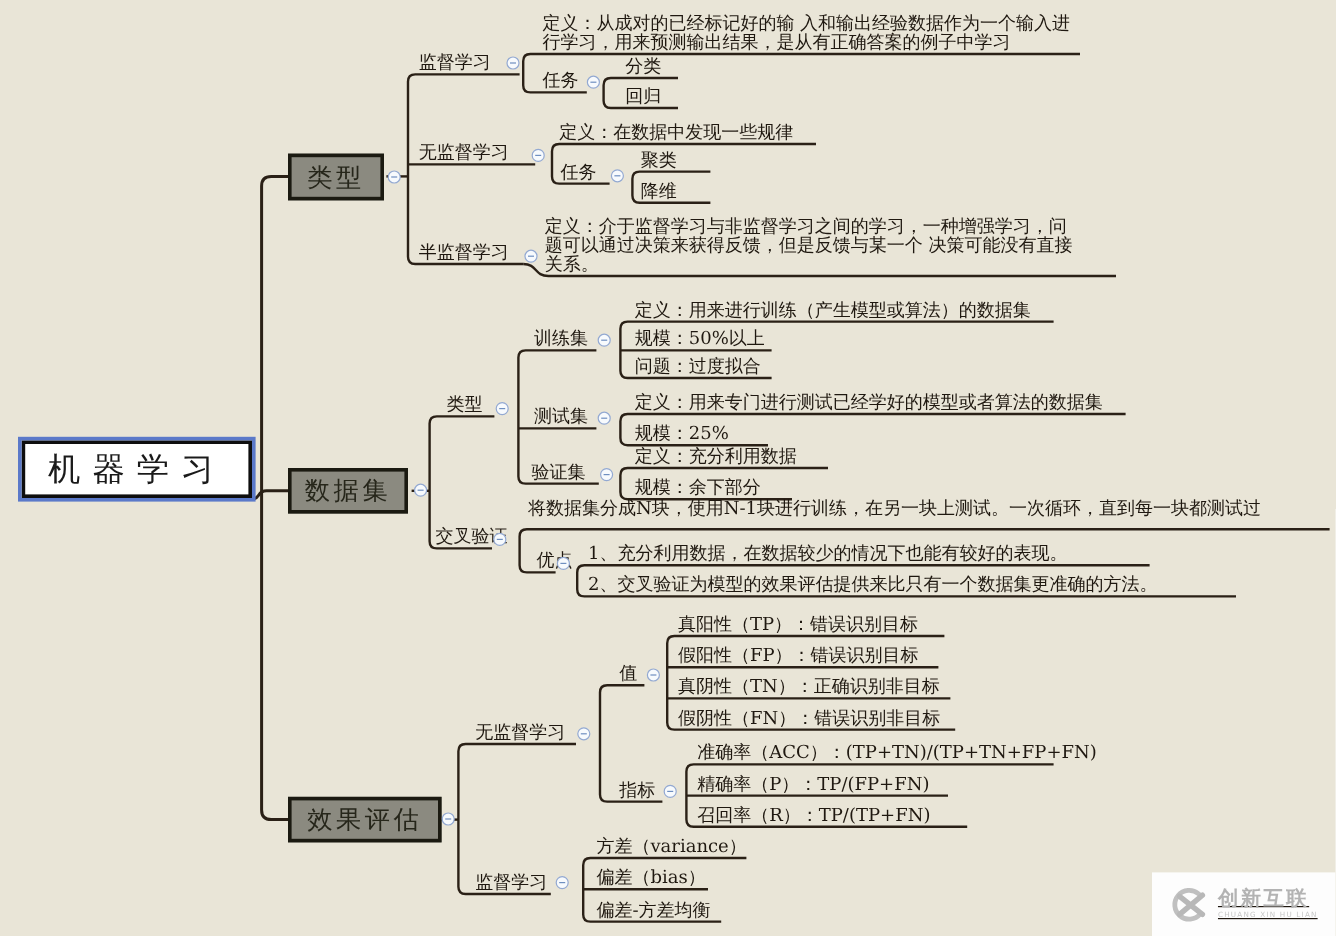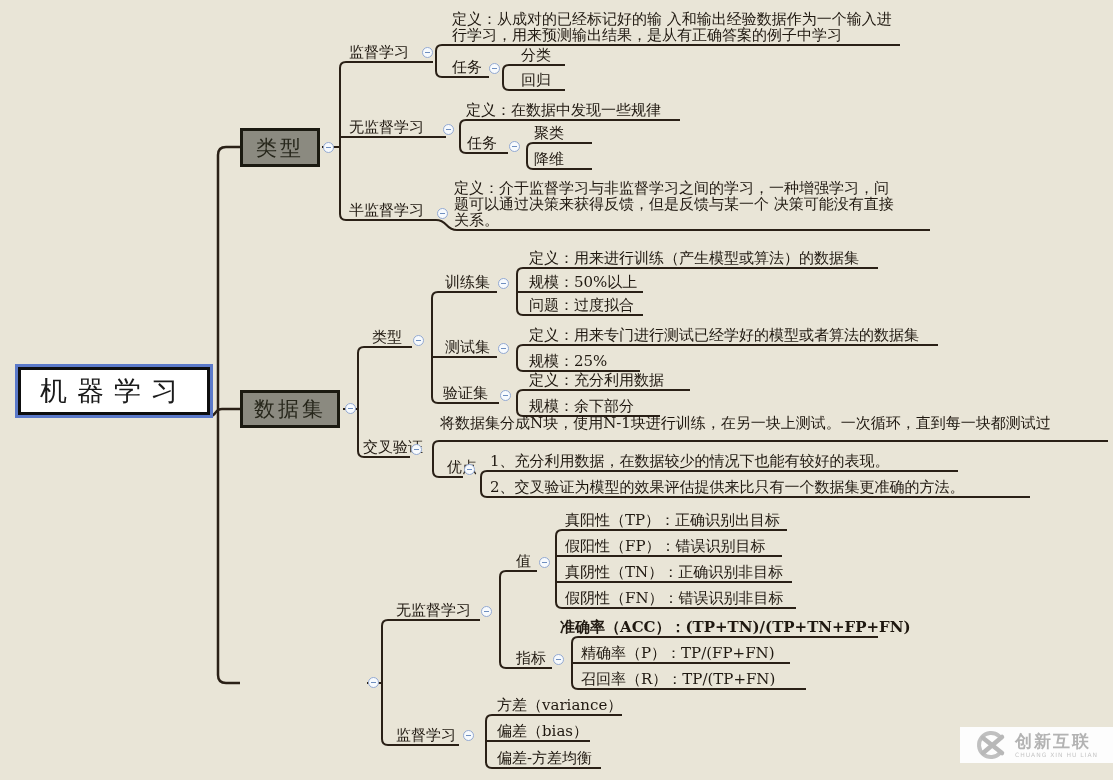--- a/index.html
+++ b/index.html
@@ -29,22 +29,22 @@
     font-size:27px;letter-spacing:10px;color:#1a1a1a;box-sizing:border-box;
   }
   .fd{
     position:absolute;width:11px;height:11px;box-sizing:border-box;
     border:1px solid #93a9d2;border-radius:50%;background:#f7fafd;
     display:flex;align-items:center;justify-content:center;
   }
   .fd::after{content:"";display:block;width:5px;height:1px;background:#6f8fc0;}
 
   #watermark{
-    position:absolute;left:960px;top:727px;width:153px;height:36px;
-    background:#fdfdfd;display:flex;align-items:center;justify-content:center;gap:6px;
+    position:absolute;left:960px;top:727px;width:153px;height:53px;
+    background:#fdfdfd;display:flex;align-items:center;justify-content:center;gap:6px;text-decoration:underline;
   }
   .wm-text{display:flex;flex-direction:column;line-height:1;}
   .wm-name{font-size:17px;font-weight:bold;color:#b3b3b3;letter-spacing:2px;
     font-family:"DejaVu Sans","Liberation Sans",sans-serif;}
   .wm-sub{font-size:6px;color:#c6c6c6;letter-spacing:1px;margin-top:2px;
     font-family:"DejaVu Sans","Liberation Sans",sans-serif;}
 </style>
 </head>
 <body>
 
@@ -83,20 +83,21 @@
     <path d="M556,582 L792,582"></path>
     <path d="M878,637 L578,637 Q572,637 572,643 L572,683 Q572,689 578,689 L806,689"></path>
     <path d="M572,663 L790,663"></path>
     <path d="M622,715 L492,715 Q486,715 486,721 L486,762 Q486,768 492,768 L601,768"></path>
     <path d="M486,741 L590,741"></path>
   </svg>
 
   <div class="rt" style="left:18px;top:367px;width:192px;height:48px;">机器学习</div>
   <div class="n-box" style="left:240px;top:128px;width:80px;height:39px;">类型</div>
   <div class="n-box" style="left:240px;top:390px;width:100px;height:38px;">数据集</div>
+  <div class="n-box" style="left:240px;top:664px;width:128px;height:38px;">效果评估</div>
 
   <div class="lb" style="left:349px;top:45px;">监督学习</div>
   <div class="wr" style="left:452px;top:11px;width:452px;">定义：从成对的已经标记好的输 入和输出经验数据作为一个输入进行学习，用来预测输出结果，是从有正确答案的例子中学习</div>
   <div class="lb" style="left:452px;top:60px;">任务</div>
   <div class="lb" style="left:521px;top:48px;">分类</div>
   <div class="lb" style="left:521px;top:73px;">回归</div>
 
   <div class="lb" style="left:349px;top:120px;">无监督学习</div>
   <div class="lb" style="left:466px;top:103px;">定义：在数据中发现一些规律</div>
   <div class="lb" style="left:467px;top:136px;">任务</div>
@@ -121,27 +122,27 @@
   <div class="lb" style="left:529px;top:399px;text-align:right;">规模：余下部分</div>
 
   <div class="lb" style="left:363px;top:440px;">交叉验证</div>
   <div class="lb" style="left:440px;top:416px;">将数据集分成N块，使用N-1块进行训练，在另一块上测试。一次循环，直到每一块都测试过</div>
   <div class="lb" style="left:447px;top:460px;">优点</div>
   <div class="lb" style="left:490px;top:454px;">1、充分利用数据，在数据较少的情况下也能有较好的表现。</div>
   <div class="lb" style="left:490px;top:480px;">2、交叉验证为模型的效果评估提供来比只有一个数据集更准确的方法。</div>
 
   <div class="lb" style="left:396px;top:603px;">无监督学习</div>
   <div class="lb" style="left:516px;top:554px;">值</div>
-  <div class="lb" style="left:565px;top:513px;">真阳性（TP）：正确识别出目标</div>
+  <div class="lb" style="left:565px;top:513px;">真阳性（TP）：错误识别目标</div>
   <div class="lb" style="left:565px;top:539px;">假阳性（FP）：错误识别目标</div>
   <div class="lb" style="left:565px;top:565px;">真阴性（TN）：正确识别非目标</div>
   <div class="lb" style="left:565px;top:591px;">假阴性（FN）：错误识别非目标</div>
 
   <div class="lb" style="left:516px;top:651px;">指标</div>
-  <div class="lb" style="left:560px;top:620px;font-weight:bold;">准确率（ACC）：(TP+TN)/(TP+TN+FP+FN)</div>
+  <div class="lb" style="left:581px;top:620px;">准确率（ACC）：(TP+TN)/(TP+TN+FP+FN)</div>
   <div class="lb" style="left:581px;top:646px;text-align:center;">精确率（P）：TP/(FP+FN)</div>
   <div class="lb" style="left:581px;top:672px;">召回率（R）：TP/(TP+FN)</div>
 
   <div class="lb" style="left:396px;top:728px;">监督学习</div>
   <div class="lb" style="left:497px;top:698px;">方差（variance）</div>
   <div class="lb" style="left:497px;top:724px;">偏差（bias）</div>
   <div class="lb" style="left:497px;top:751px;">偏差-方差均衡</div>
 
   <div class="fd" style="left:323px;top:142px;"></div>
   <div class="fd" style="left:422px;top:47px;"></div>

